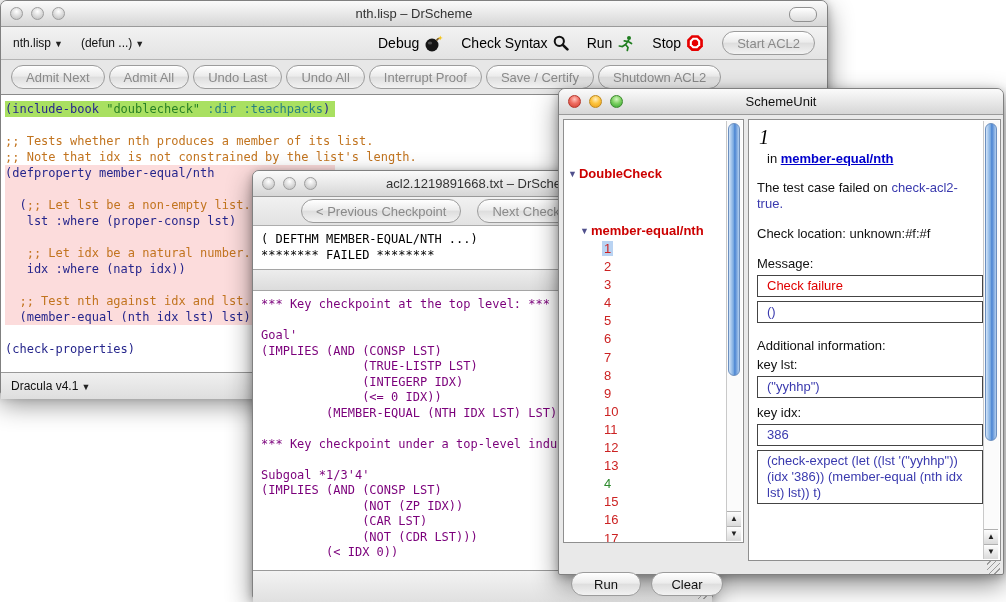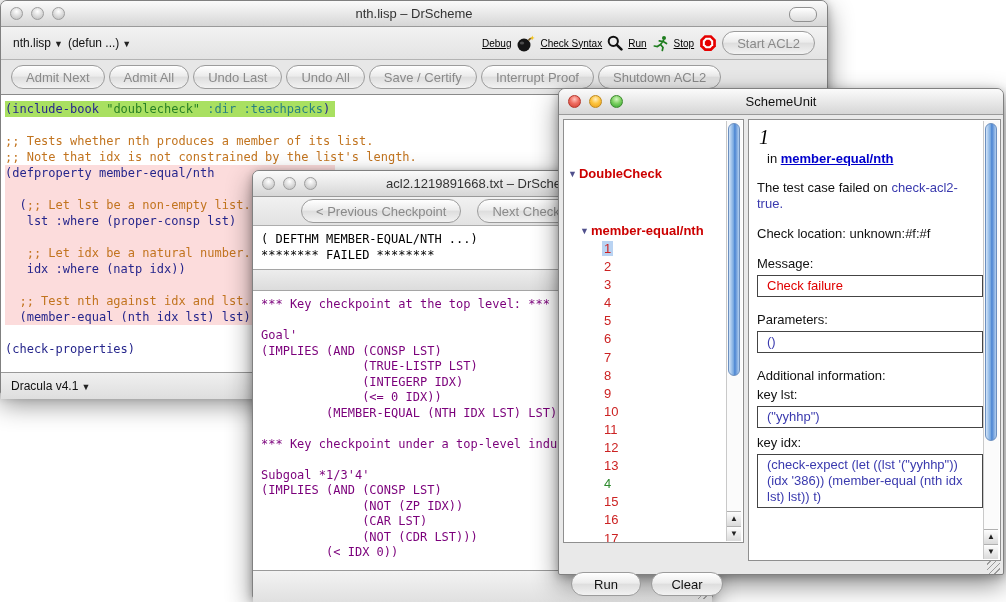--- a/index.html
+++ b/index.html
@@ -43,28 +43,28 @@
     background:linear-gradient(#ffffff,#ececec 45%,#dedede 52%,#f2f2f2);
     color:#8a8a8a; font-family:"Liberation Sans",sans-serif;
     font-size:13px; padding:0 14px; height:24px; white-space:nowrap;
     box-sizing:border-box;
   }
   .pill.dark { color:#111; }
 
   
   .win-main { left:0; top:0; width:828px; height:394px; z-index:1; }
   .navrow {
-    height:32px; display:flex; align-items:center; gap:5px;
+    height:32px; display:flex; align-items:center; gap:18px;
     padding:0 12px; background:linear-gradient(#f2f2f2,#e3e3e3);
     border-bottom:1px solid #b3b3b3;
   }
   .dd { font-size:12px; color:#111; cursor:default; white-space:nowrap; }
   .dd .arr { font-size:9px; margin-left:3px; color:#222; }
   .spacer { flex:1; }
-  .toolitem { display:inline-flex; align-items:center; gap:5px; font-size:10px; color:#000; white-space:nowrap;text-decoration:underline; }
+  .toolitem { display:inline-flex; align-items:center; gap:5px; font-size:14px; color:#000; white-space:nowrap; }
   .acl2row {
     height:34px; display:flex; align-items:center; gap:4px;
     padding:0 10px; background:#e7e7e7; border-bottom:1px solid #8a8a8a;
   }
   .editor {
     height:277px; background:#ffffff; overflow:hidden;
     font-family:"DejaVu Sans Mono", monospace; font-size:12px;
     padding:6px 0 0 4px; box-sizing:border-box;
   }
   .cl { height:16px; line-height:16px; white-space:pre; }
@@ -203,22 +203,22 @@
       </svg>
     </span>
     <button class="pill">Start ACL2</button>
   </div>
 
   <div class="acl2row">
     <button class="pill">Admit Next</button>
     <button class="pill">Admit All</button>
     <button class="pill">Undo Last</button>
     <button class="pill">Undo All</button>
+    <button class="pill">Interrupt Proof</button>
     <button class="pill">Save / Certify</button>
-    <button class="pill">Interrupt Proof</button>
     <button class="pill">Shutdown ACL2</button>
   </div>
 
   <div class="editor" id="editor-code">
       <div class="cl"><span class="lw bg-green"><span class="c-nav">(include-book </span><span class="c-str">"doublecheck"</span><span class="c-nav"> </span><span class="c-kw">:dir</span><span class="c-nav"> </span><span class="c-kw">:teachpacks</span><span class="c-nav">)</span></span></div>
       <div class="cl"><span class="lw"></span></div>
       <div class="cl"><span class="lw"><span class="c-com">;; Tests whether nth produces a member of its list.</span></span></div>
       <div class="cl"><span class="lw"><span class="c-com">;; Note that idx is not constrained by the list's length.</span></span></div>
       <div class="cl"><span class="lw bg-pink"><span class="c-nav">(defproperty member-equal/nth</span></span></div>
       <div class="cl"><span class="lw bg-pink"></span></div>
@@ -341,29 +341,29 @@
           <span class="link">member-equal/nth</span>
         </div>
         <div class="para">
           <span>The test case failed on </span><span class="blue">check-acl2-true.</span>
         </div>
         <div class="loc">Check location: unknown:#f:#f</div>
 
         <div class="fld-label">Message:</div>
         <div class="fld-box red">Check failure</div>
 
-        <div class="fld-label">Parameters:</div>
         <div class="fld-box blue">()</div>
 
         <div class="fld-label">Additional information:</div>
 
         <div class="fld-label" style="margin-top:4px;">key lst:</div>
         <div class="fld-box blue">("yyhhp")</div>
 
         <div class="fld-label" style="margin-top:7px;">key idx:</div>
+        <div class="fld-box blue">386</div>
 
         <div class="fld-box blue">(check-expect (let ((lst '("yyhhp")) (idx '386)) (member-equal (nth idx lst) lst)) t)</div>
       </div>
       <div class="vtrack">
         <div class="vthumb" style="top:2px; height:318px;"></div>
         <div class="sarr" style="bottom:15px;">▲</div>
         <div class="sarr" style="bottom:0;">▼</div>
       </div>
     </div>
 

